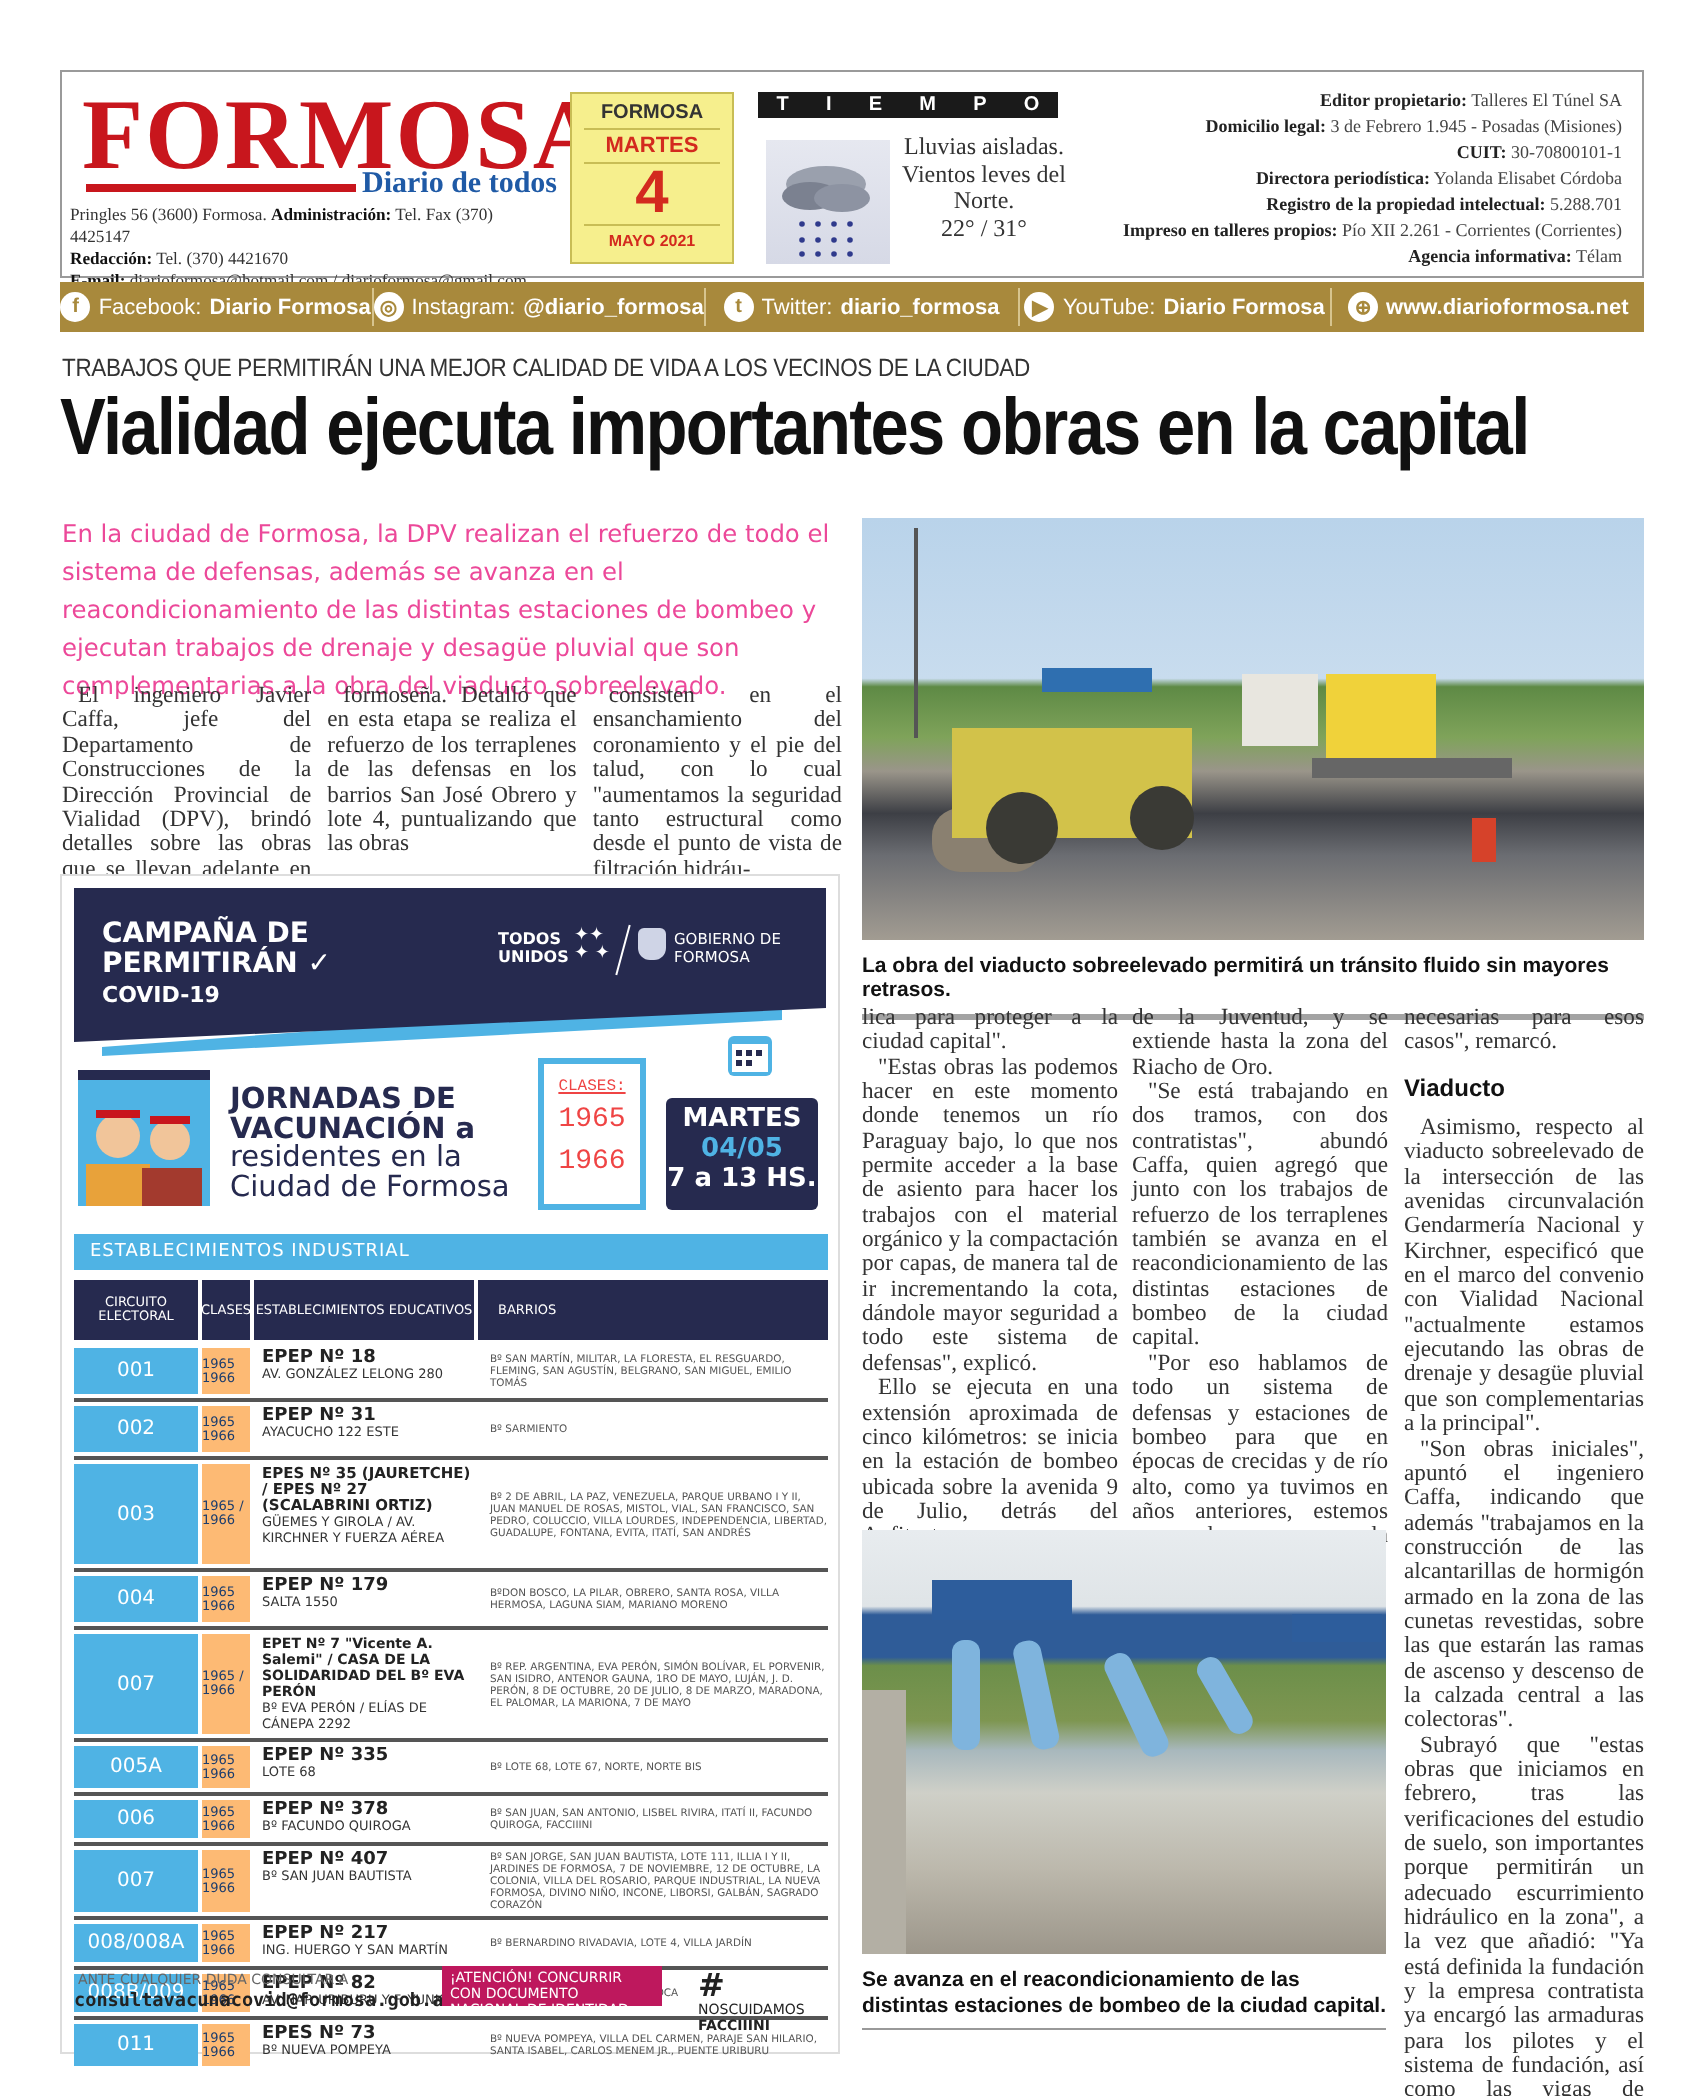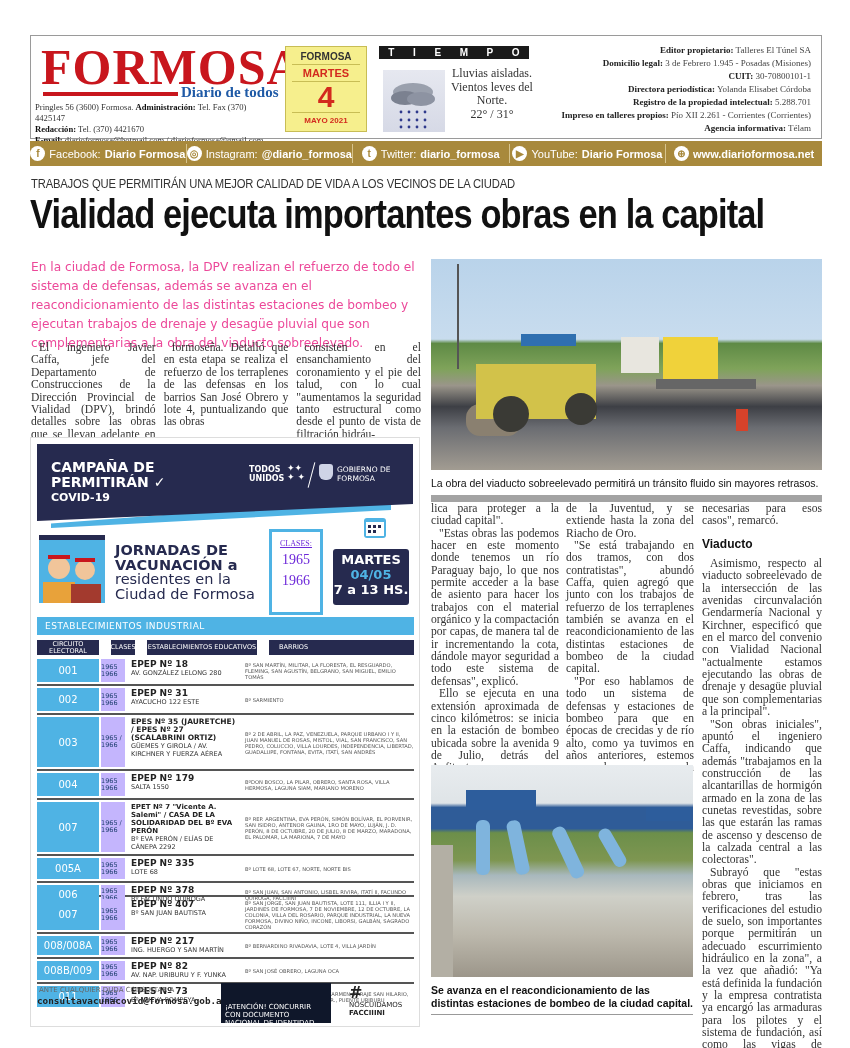--- a/index.html
+++ b/index.html
@@ -30,21 +30,21 @@
 .social .item b{font-weight:bold}
 .sicon{width:15px;height:15px;border-radius:50%;background:#fff;color:#a8893c;font-size:10px;font-weight:bold;display:flex;align-items:center;justify-content:center}
 
 .kicker{left:31px;top:177px;font-family:"Liberation Sans",sans-serif;font-size:12.5px;color:#333;letter-spacing:-0.2px;transform:scaleX(0.9);transform-origin:left}
 .headline{left:30px;top:192px;font-family:"Liberation Sans",sans-serif;font-weight:bold;font-size:40px;color:#111;letter-spacing:-1px;transform:scaleX(0.86);transform-origin:left;white-space:nowrap}
 .lede{left:31px;top:258px;width:390px;font-family:"DejaVu Sans",sans-serif;font-size:12.2px;line-height:19px;color:#ec4899}
 .cols3{left:31px;top:342px;width:390px;display:grid;grid-template-columns:1fr 1fr 1fr;gap:8px;font-family:"Liberation Serif",serif;font-size:11.6px;line-height:12.4px;color:#333;text-align:justify}
 .cols3 p{text-indent:8px}
 
 .photo1{left:431px;top:259px;width:391px;height:211px;overflow:hidden;background:linear-gradient(180deg,#b9d3ea 0%,#c8dcee 38%,#5e8a45 40%,#7fa35a 52%,#9a958a 60%,#3d3f45 70%,#6b6d72 80%,#a29c92 100%)}
-.cap1{left:431px;top:477px;width:391px;font-family:"Liberation Sans",sans-serif;font-weight:normal;font-size:10.5px;color:#111;border-bottom:7px solid #a3a3a3;padding-bottom:6px}
+.cap1{left:431px;top:477px;width:391px;font-family:"Liberation Sans",sans-serif;font-weight:bold;font-size:10.5px;color:#111;border-bottom:3px solid #a3a3a3;padding-bottom:6px}
 
 .colA{left:431px;top:503px;width:128px}
 .colB{left:566px;top:503px;width:128px}
 .colC{left:702px;top:503px;width:120px}
 .txt{font-family:"Liberation Serif",serif;font-size:11.6px;line-height:12.35px;color:#333;text-align:justify}
 .txt p{text-indent:8px}
 .txt h4{font-family:"Liberation Sans",sans-serif;font-size:12px;font-weight:bold;color:#111;margin:10px 0 8px}
 
 .photo2{left:431px;top:765px;width:262px;height:212px;overflow:hidden;background:linear-gradient(180deg,#e8ecef 0%,#dfe4e7 18%,#2f5c98 20%,#2f5c98 30%,#6c8f4a 32%,#7e9651 45%,#a8b8bd 52%,#cfd0c8 62%,#bcb8ac 80%,#9c968a 100%)}
 .cap2{left:431px;top:984px;width:262px;font-family:"Liberation Sans",sans-serif;font-weight:bold;font-size:10.5px;line-height:13px;color:#111;border-bottom:1px solid #999;padding-bottom:4px}
@@ -52,40 +52,40 @@
 .poster{left:30px;top:437px;width:390px;height:590px;background:#fff;border:1px solid #ddd}
 .p-band{left:6px;top:6px;width:376px;height:77px;background:#262a4f;clip-path:polygon(0 0,100% 0,100% 78%,0 100%)}
 .p-band2{left:20px;top:60px;width:340px;height:30px;background:#4fb3e4;clip-path:polygon(0 85%,100% 0,100% 40%,0 100%);z-index:0}
 .p-title{left:20px;top:22px;font-family:"DejaVu Sans",sans-serif;font-weight:bold;color:#fff;font-size:14px;line-height:15px}
 .p-title .small{font-size:11px}
 .p-todos{left:218px;top:27px;color:#fff;font-family:"DejaVu Sans",sans-serif;font-size:8px;line-height:9px;font-weight:bold}
 .p-gob{left:292px;top:27px;color:#fff;font-family:"DejaVu Sans",sans-serif;font-size:7.5px;line-height:9px}
 .p-people{left:8px;top:97px;width:66px;height:68px;background:#4fb3e4;border-top:5px solid #262a4f}
 .p-jorn{left:84px;top:105px;font-family:"DejaVu Sans",sans-serif;color:#262a4f;font-size:14.5px;line-height:14.5px;font-weight:bold}
 .p-jorn .reg{font-weight:normal}
-.p-clases{left:238px;top:91px;width:54px;height:86px;border:3px solid #4fb3e4;text-align:center;font-family:Liberation Serif, serif;color:#6d28d9}
+.p-clases{left:238px;top:91px;width:54px;height:76px;border:3px solid #4fb3e4;text-align:center;font-family:Liberation Mono, monospace;color:#ef4444}
 .p-clases .lbl{font-size:8px;text-decoration:underline;margin-top:7px}
 .p-clases .yr{font-size:14px;line-height:18px;margin-top:3px}
 .p-cal{left:333px;top:80px;width:22px;height:20px;background:#4fb3e4;border-radius:3px}
 .p-martes{left:302px;top:111px;width:76px;height:56px;background:#262a4f;border-radius:3px;text-align:center;font-family:"DejaVu Sans",sans-serif;font-weight:bold;color:#fff;font-size:13px;line-height:15px;padding-top:3px}
 .p-martes .dt{color:#4fb3e4}
 .p-estab{left:6px;top:179px;width:377px;height:18px;background:#4fb3e4;color:#fff;font-family:"DejaVu Sans",sans-serif;font-size:9px;letter-spacing:0.5px;padding:4px 8px}
 .p-table{left:6px;top:202px;width:377px;font-family:"DejaVu Sans",sans-serif}
-.p-head{display:grid;grid-template-columns:62px 24px 110px 1fr;gap:12px;height:15px;margin-bottom:2px}
+.p-head{display:grid;grid-template-columns:62px 24px 110px 1fr;gap:2px;height:30px;margin-bottom:2px}
 .p-head div{background:#262a4f;color:#fff;font-size:6.5px;display:flex;align-items:center;justify-content:center;text-align:center;line-height:7px}
 .p-head div:last-child{justify-content:flex-start;padding-left:10px}
 .p-row{display:grid;grid-template-columns:62px 24px 110px 1fr;gap:2px;border-bottom:2px solid #555;padding:2px 0}
 .p-row .circ{background:#4fb3e4;color:#fff;font-size:10px;display:flex;align-items:center;justify-content:center}
-.p-row .cls{background:#c4b5fd;color:#1c3d6d;font-size:6.5px;display:flex;flex-direction:column;align-items:center;justify-content:center;line-height:7px}
+.p-row .cls{background:#fdba74;color:#1c3d6d;font-size:6.5px;display:flex;flex-direction:column;align-items:center;justify-content:center;line-height:7px}
 .p-row .est{font-size:9px;color:#222;line-height:8px;padding:1px 0 1px 4px;font-weight:bold}
 .p-row .est .addr2{font-size:6.5px;font-weight:normal;color:#333}
 .p-row .bar{font-size:5.2px;color:#555;line-height:6px;padding:1px 0 0 6px;display:flex;align-items:center}
 .p-foot1{left:8px;top:548px;font-family:"DejaVu Sans",sans-serif;font-size:7px;color:#666}
 .p-foot2{left:6px;top:557px;font-family:"DejaVu Sans Mono",monospace;font-weight:bold;font-size:9.3px;color:#222}
-.p-aten{left:190px;top:545px;width:110px;height:20px;background:#0f172a;color:#fff;font-family:"DejaVu Sans",sans-serif;font-size:7px;padding:20px 4px;line-height:8px}
+.p-aten{left:190px;top:545px;width:110px;height:20px;background:#be185d;color:#fff;font-family:"DejaVu Sans",sans-serif;font-size:7px;padding:2px 4px;line-height:8px}
 .p-hash{left:318px;top:547px;font-family:"DejaVu Sans",sans-serif;font-size:7px;color:#222;line-height:8px}
 .p-hash .h{font-size:16px;font-weight:bold;float:left;margin-right:1px;line-height:16px}
 </style>
 </head>
 <body>
 
 <div class="abs mast">
   <div class="abs logo">FORMOSA</div>
   <div class="abs logo-bar"></div>
   <div class="abs logo-sub">Diario de todos</div>
@@ -319,21 +319,21 @@
         <div class="cls">1965 / 1966</div>
         <div class="est" style="font-size:7px"><span>EPET Nº 7 "Vicente A. Salemi" / CASA DE LA SOLIDARIDAD DEL Bº EVA PERÓN</span><br><span class="addr2">Bº EVA PERÓN / ELÍAS DE CÁNEPA 2292</span></div>
         <div class="bar">Bº REP. ARGENTINA, EVA PERÓN, SIMÓN BOLÍVAR, EL PORVENIR, SAN ISIDRO, ANTENOR GAUNA, 1RO DE MAYO, LUJÁN, J. D. PERÓN, 8 DE OCTUBRE, 20 DE JULIO, 8 DE MARZO, MARADONA, EL PALOMAR, LA MARIONA, 7 DE MAYO</div>
       </div>
     <div class="p-row" style="height:27px">
         <div class="circ">005A</div>
         <div class="cls">1965 1966</div>
         <div class="est"><span>EPEP Nº 335</span><br><span class="addr2">LOTE 68</span></div>
         <div class="bar">Bº LOTE 68, LOTE 67, NORTE, NORTE BIS</div>
       </div>
-    <div class="p-row" style="height:14px">
+    <div class="p-row" style="height:25px">
         <div class="circ">006</div>
         <div class="cls">1965 1966</div>
         <div class="est"><span>EPEP Nº 378</span><br><span class="addr2">Bº FACUNDO QUIROGA</span></div>
         <div class="bar">Bº SAN JUAN, SAN ANTONIO, LISBEL RIVIRA, ITATÍ II, FACUNDO QUIROGA, FACCIIINI</div>
       </div>
     <div class="p-row" style="height:37px">
         <div class="circ">007</div>
         <div class="cls">1965 1966</div>
         <div class="est"><span>EPEP Nº 407</span><br><span class="addr2">Bº SAN JUAN BAUTISTA</span></div>
         <div class="bar">Bº SAN JORGE, SAN JUAN BAUTISTA, LOTE 111, ILLIA I Y II, JARDINES DE FORMOSA, 7 DE NOVIEMBRE, 12 DE OCTUBRE, LA COLONIA, VILLA DEL ROSARIO, PARQUE INDUSTRIAL, LA NUEVA FORMOSA, DIVINO NIÑO, INCONE, LIBORSI, GALBÁN, SAGRADO CORAZÓN</div>

